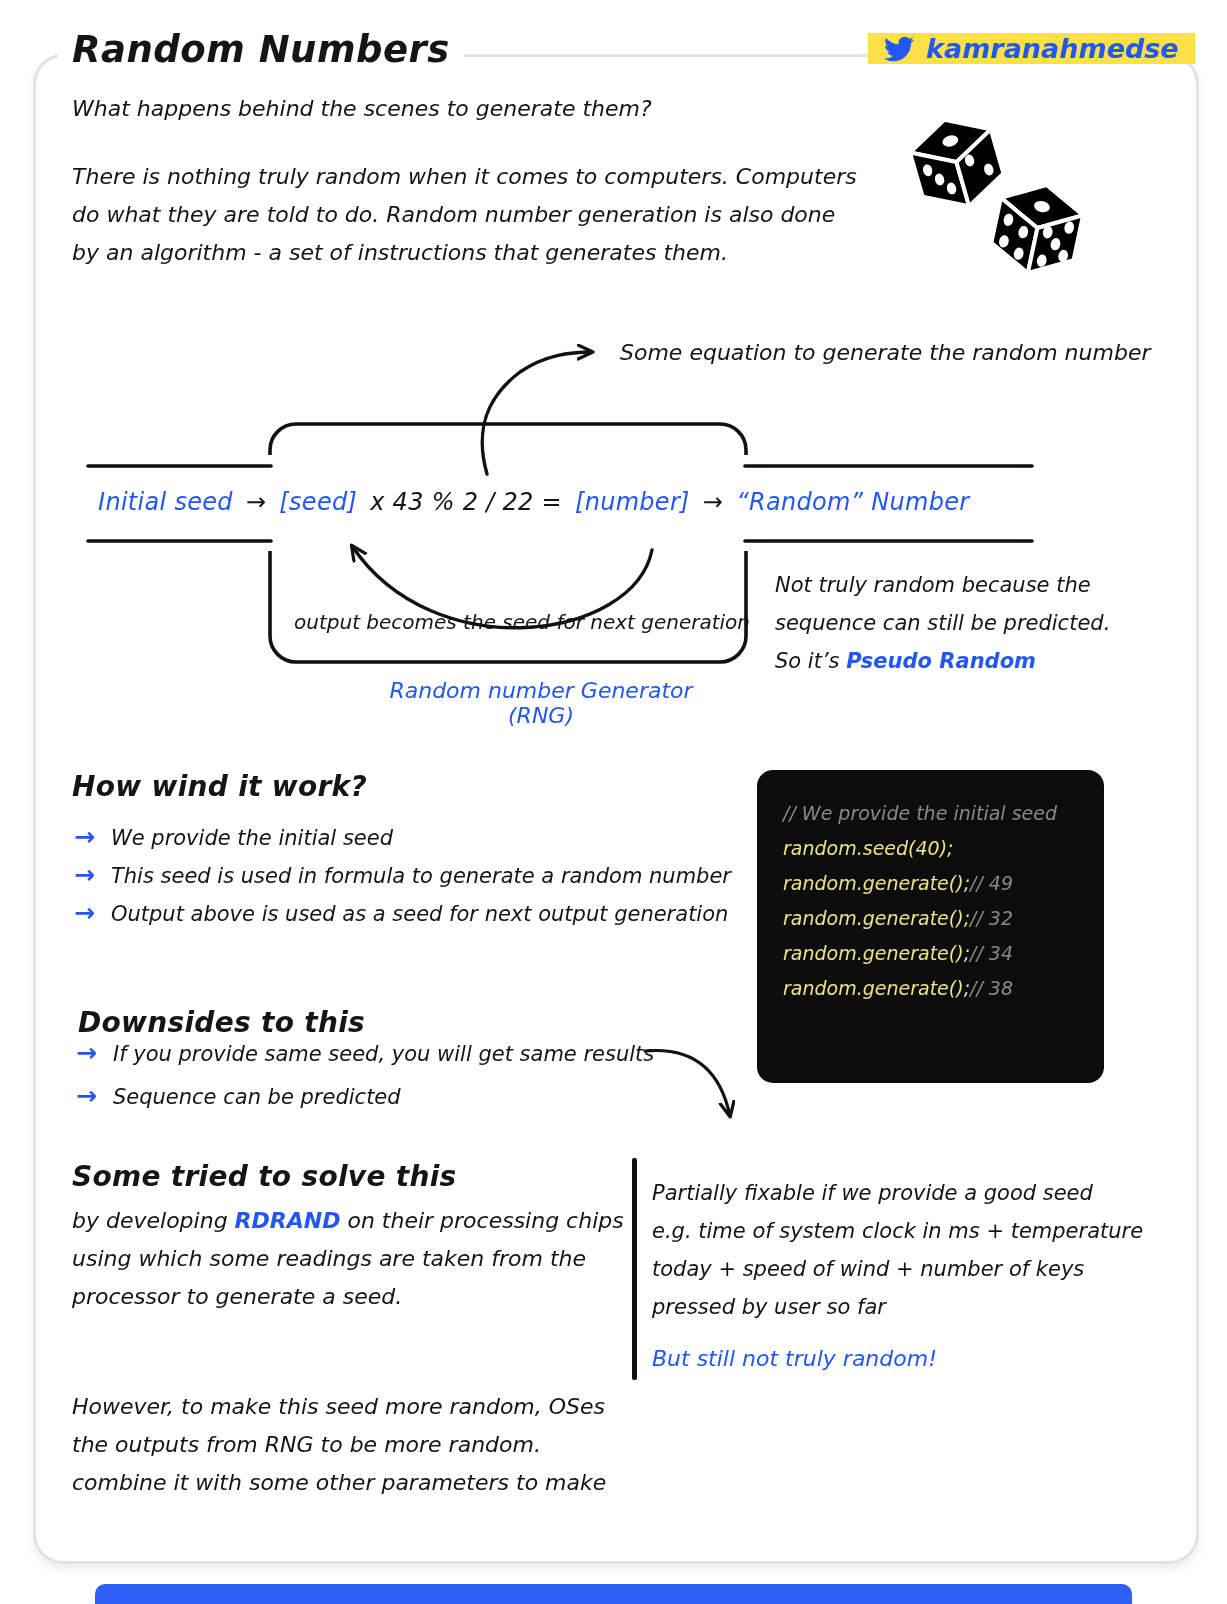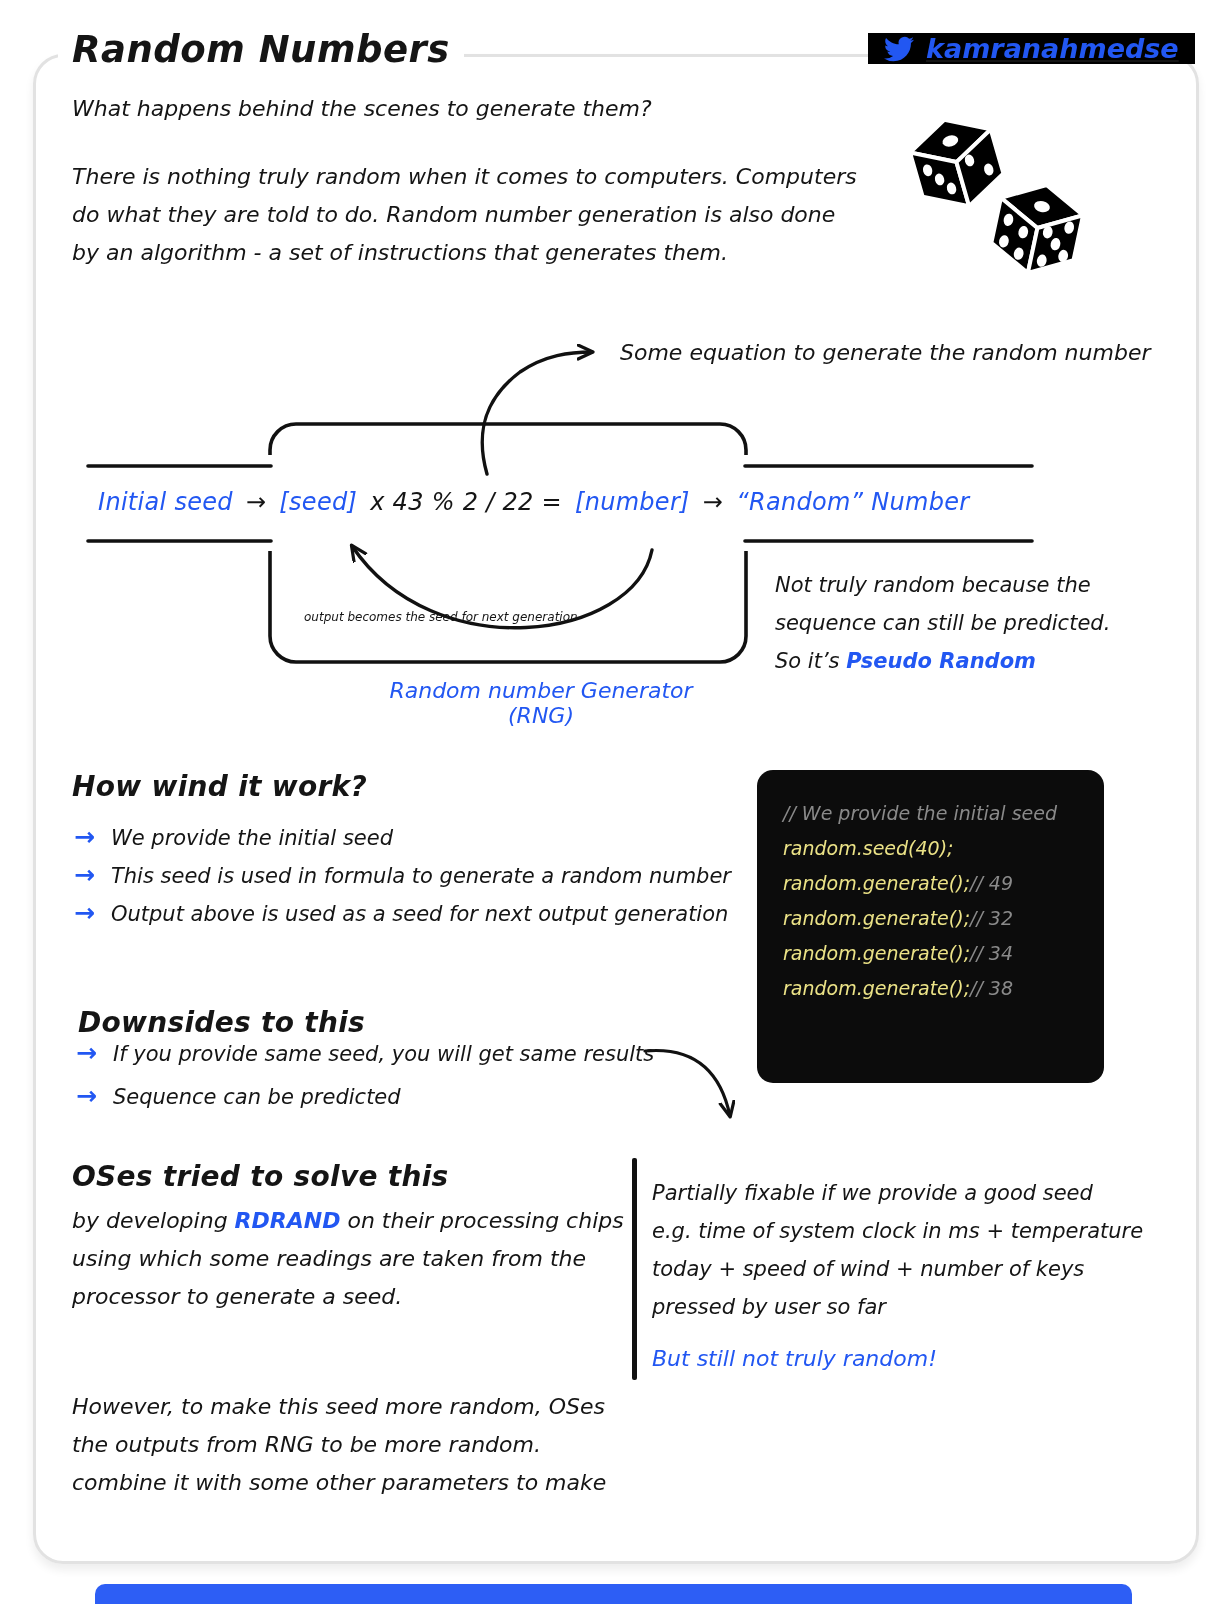--- a/index.html
+++ b/index.html
@@ -6,30 +6,30 @@
   #page{position:relative;width:1227px;height:1604px;background:#ffffff;overflow:hidden;
         font-family:"DejaVu Sans",sans-serif;font-style:italic;color:#151515;}
   .abs{position:absolute;}
   .blu{color:#2257f2;}
   .bold{font-weight:700;}
   
   #card{position:absolute;left:33px;top:54px;width:1160px;height:1504px;
         border:3px solid #e2e2e2;border-radius:30px;box-shadow:0 6px 10px rgba(0,0,0,.07);}
   
   #title{left:58px;top:28px;font-size:37px;font-weight:700;background:#fff;padding:0 14px;letter-spacing:.5px;}
-  #handle{left:868px;top:33px;background:#000000;padding:0 16px;display:flex;align-items:center;gap:12px;text-decoration:underline;}
+  #handle{left:868px;top:33px;background:#fde047;padding:0 16px;display:flex;align-items:center;gap:12px;}
   #handle .txt{font-size:27px;font-weight:700;color:#2257f2;}
   
   #subtitle{left:72px;top:96px;font-size:22px;}
   .para{font-size:22px;line-height:38px;}
   #intro-para{left:72px;top:158px;}
   
   #eq-note{left:620px;top:340px;font-size:22px;}
   #equation{left:98px;top:488px;display:flex;gap:13px;font-size:24px;letter-spacing:.3px;white-space:nowrap;}
-  #loop-label{left:304px;top:610px;font-size:12px;}
+  #loop-label{left:294px;top:610px;font-size:20px;}
   #rng-note{left:775px;top:566px;font-size:21px;line-height:38px;}
   #rng-caption{left:366px;top:678px;width:350px;text-align:center;font-size:22px;color:#2257f2;}
   
   .heading{font-size:28px;font-weight:700;letter-spacing:.3px;}
   #how-heading{left:72px;top:770px;}
   .bullet{display:flex;align-items:flex-start;gap:16px;font-size:21px;}
   .barrow{color:#2257f2;font-size:25px;line-height:22px;font-style:normal;font-weight:700;}
   #how-b0{left:74px;top:826px;} #how-b1{left:74px;top:864px;} #how-b2{left:74px;top:902px;}
   
   #code{left:757px;top:770px;width:347px;height:313px;background:#0c0c0c;border-radius:16px;
@@ -175,21 +175,21 @@
   <div id="down-heading" class="abs heading">Downsides to this</div>
   <div id="down-b0" class="abs bullet">
     <span class="barrow">→</span>
     <span>If you provide same seed, you will get same results</span>
   </div>
   <div id="down-b1" class="abs bullet">
     <span class="barrow">→</span>
     <span>Sequence can be predicted</span>
   </div>
 
-  <div id="intel-heading" class="abs heading">OSes tried to solve this</div>
+  <div id="intel-heading" class="abs heading">Some tried to solve this</div>
   <div id="intel-para" class="abs para">
     <div><span>by developing </span><span class="blu bold">RDRAND</span><span> on their processing chips</span></div>
     <div>using which some readings are taken from the</div>
     <div>processor to generate a seed.</div>
   </div>
 
   <div id="fix-bar" class="abs"></div>
   <div id="fix-text" class="abs">
     <div>Partially fixable if we provide a good seed</div>
     <div>e.g. time of system clock in ms + temperature</div>

